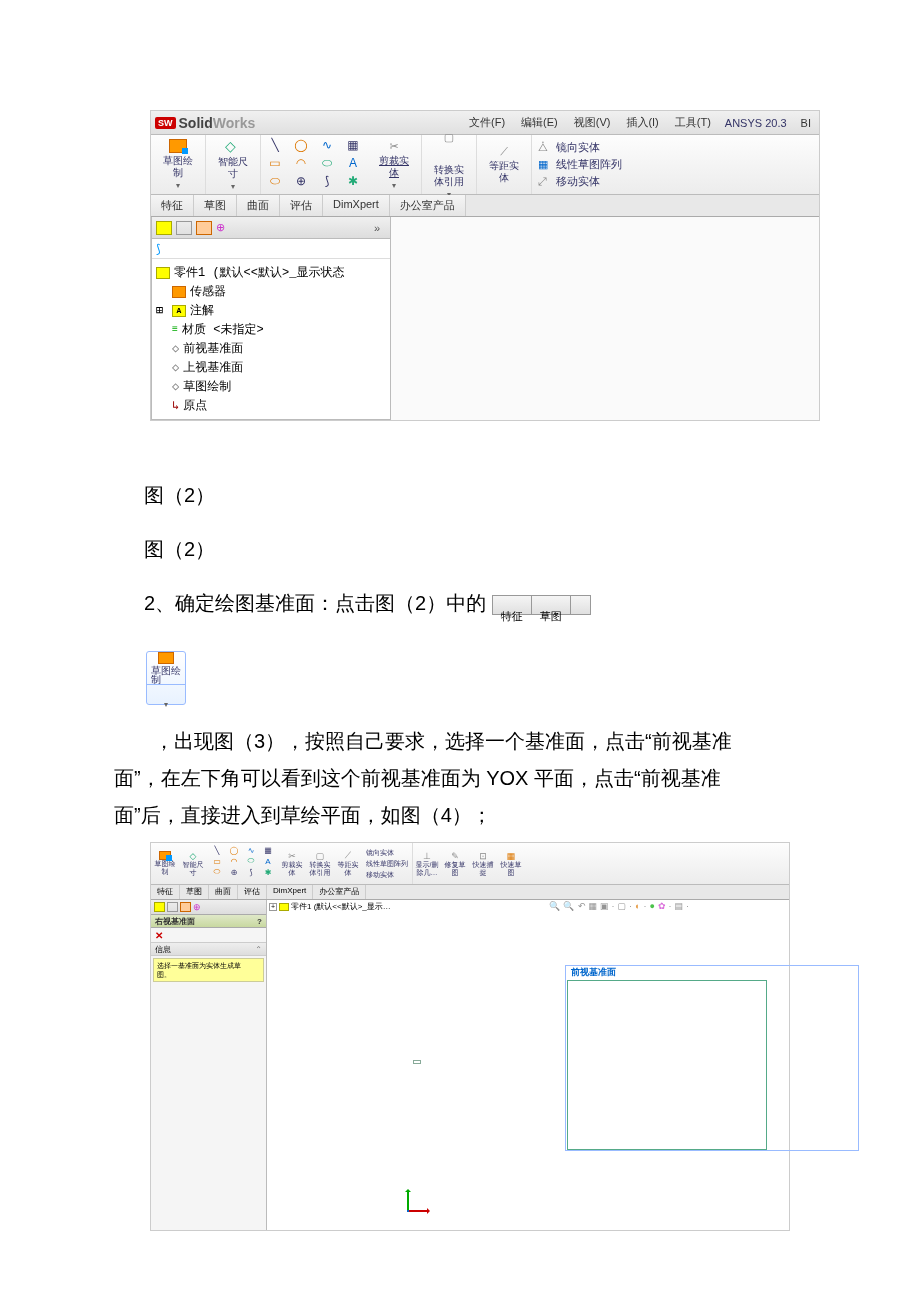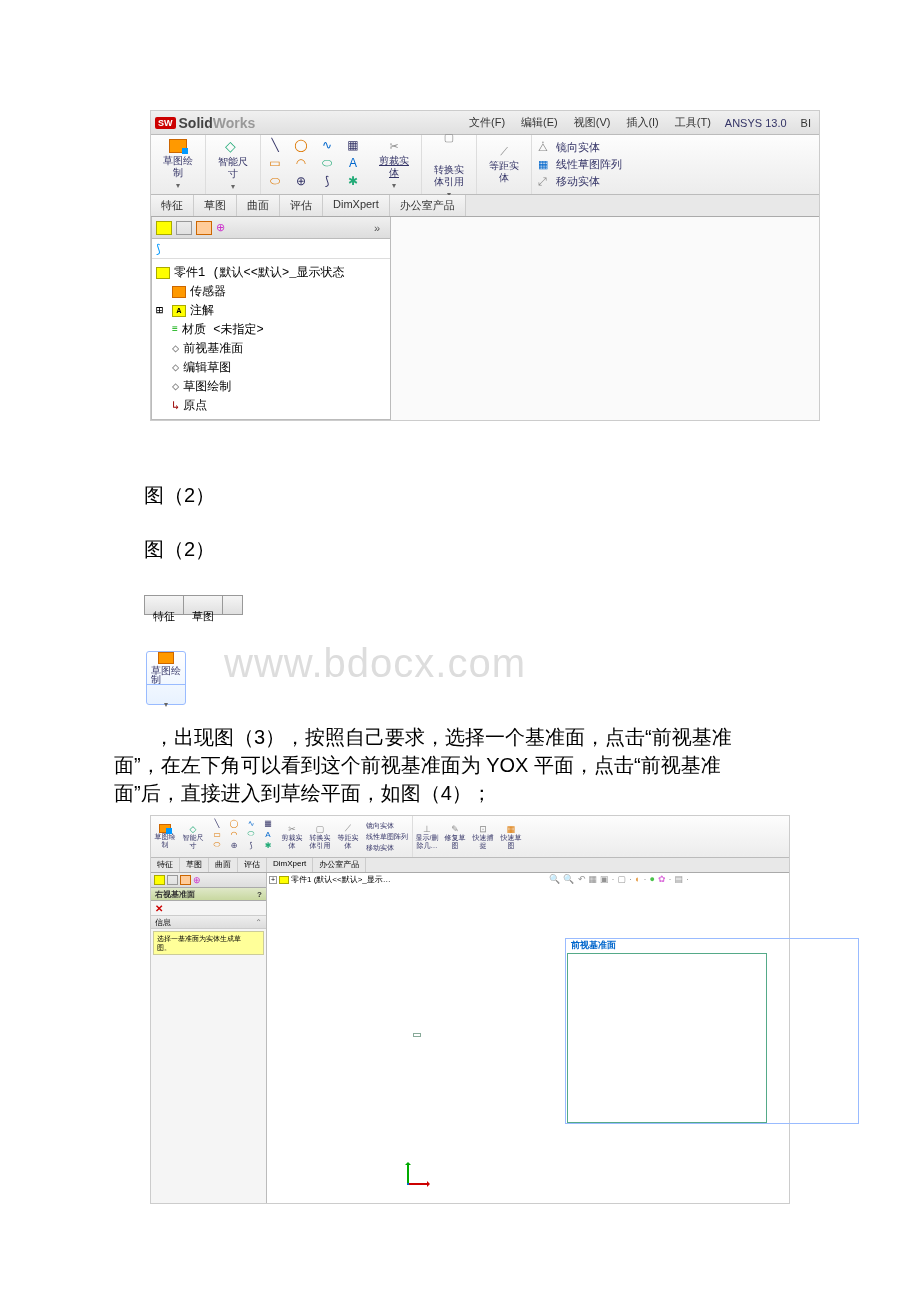--- a/index.html
+++ b/index.html
@@ -62,21 +62,21 @@
   .inline-tabs .t { padding: 2px 8px; border-right: 1px solid #999; }
   .inline-tabs .t:last-child { border-right: none; }
 
   .watermark-row { position: relative; }
   .watermark { position: absolute; left: 80px; top: -6px; font-size: 40px; color: #ddd; letter-spacing: 1px; font-family: Arial, sans-serif; z-index: 0; }
   .inline-sketchbtn { display: inline-flex; flex-direction: column; align-items: center; border: 1px solid #9bf; border-radius: 3px; background: linear-gradient(#fff,#e8f2ff); width: 40px; height: 54px; vertical-align: middle; font-size: 10px; color: #336; margin-left: 2px; position: relative; z-index: 1; }
   .inline-sketchbtn .top { height: 36px; display: flex; flex-direction: column; align-items: center; justify-content: center; }
   .inline-sketchbtn .isk { width: 16px; height: 12px; background: #f90; border: 1px solid #c60; }
   .inline-sketchbtn .bot { border-top: 1px solid #9bf; width: 100%; text-align: center; color: #666; font-size: 8px; padding-top: 2px; }
 
-  .para2 { margin: 8px 144px 0 114px; font-size: 20px; line-height: 28px; text-indent: 40px; }
+  .para2 { margin: 8px 144px 0 114px; font-size: 20px; line-height: 37px; text-indent: 40px; }
 
   
   .sw-shot2 { margin: 8px 0 0 150px; width: 640px; border: 1px solid #ccc; font-family: sans-serif; font-size: 8px; background: #fafafa; }
   .sw2-ribbon { display: flex; height: 42px; background: linear-gradient(#fdfdfd,#ececec); border-bottom: 1px solid #bbb; }
   .sw2-rb-big { display: flex; flex-direction: column; align-items: center; justify-content: center; width: 28px; }
   .sw2-rb-big .lbl2 { font-size: 7px; color: #336; text-align: center; line-height: 8px; }
   .sw2-midgrid { display: grid; grid-template-columns: repeat(4, 16px); grid-template-rows: repeat(3, 10px); gap: 1px; padding: 2px; align-items: center; justify-items: center; }
   .mi2 { font-size: 8px; color: #336; }
   .sw2-txtcol { display: flex; flex-direction: column; justify-content: center; font-size: 7px; color: #336; padding: 0 4px; gap: 1px; }
   .vsep { width: 1px; background: #ddd; }
@@ -122,21 +122,21 @@
         <span class="sw-badge">SW</span>
         <span class="w1">Solid</span>
           <span class="w2">Works</span>
       </div>
       <div class="sw-menu-spacer"></div>
       <div class="sw-menu-item">文件(F)</div>
       <div class="sw-menu-item">编辑(E)</div>
       <div class="sw-menu-item">视图(V)</div>
       <div class="sw-menu-item">插入(I)</div>
       <div class="sw-menu-item">工具(T)</div>
-      <div class="sw-menu-ansys">ANSYS 13.0</div>
+      <div class="sw-menu-ansys">ANSYS 20.3</div>
       <div class="sw-menu-item">BI</div>
     </div>
 
     <div class="sw-ribbon">
       <div class="rb-group">
         <div class="rb-big">
           <span class="icon-sketch"></span>
           <span class="lbl" style="white-space:pre-line;">草图绘
 制</span>
           <span class="rb-drop">▾</span>
@@ -244,48 +244,48 @@
             <span>材质 &lt;未指定&gt;</span>
           </div>
         <div class="tree-item">
             <span class="indent"></span>
             <span class="diamond">◇</span>
             <span>前视基准面</span>
           </div>
         <div class="tree-item">
             <span class="indent"></span>
             <span class="diamond">◇</span>
-            <span>编辑草图</span>
+            <span>上视基准面</span>
           </div>
         <div class="tree-item">
             <span class="indent"></span>
             <span class="diamond">◇</span>
             <span>草图绘制</span>
           </div>
         <div class="tree-item">
             <span class="indent"></span>
             <span class="origin-ico">↳</span>
             <span>原点</span>
           </div>
       </div>
     </div>
   </div>
 
   <div class="body-text">
     <div class="para">图（2）</div>
     <div class="para">图（2）</div>
     <div class="para">
+      <span>2、确定绘图基准面：点击图（2）中的</span>
       <span class="inline-tabs">
         <span class="t">特征</span>
         <span class="t">草图</span>
         <span class="t">&nbsp;</span>
       </span>
     </div>
     <div class="para watermark-row" style="margin-top:30px;">
-      <span class="watermark">www.bdocx.com</span>
       <span class="inline-sketchbtn">
         <span class="top">
           <span class="isk"></span>
           <span style="white-space:pre-line;line-height:9px;margin-top:2px;">草图绘
 制</span>
         </span>
         <span class="bot">▾</span>
       </span>
     </div>
   </div>

